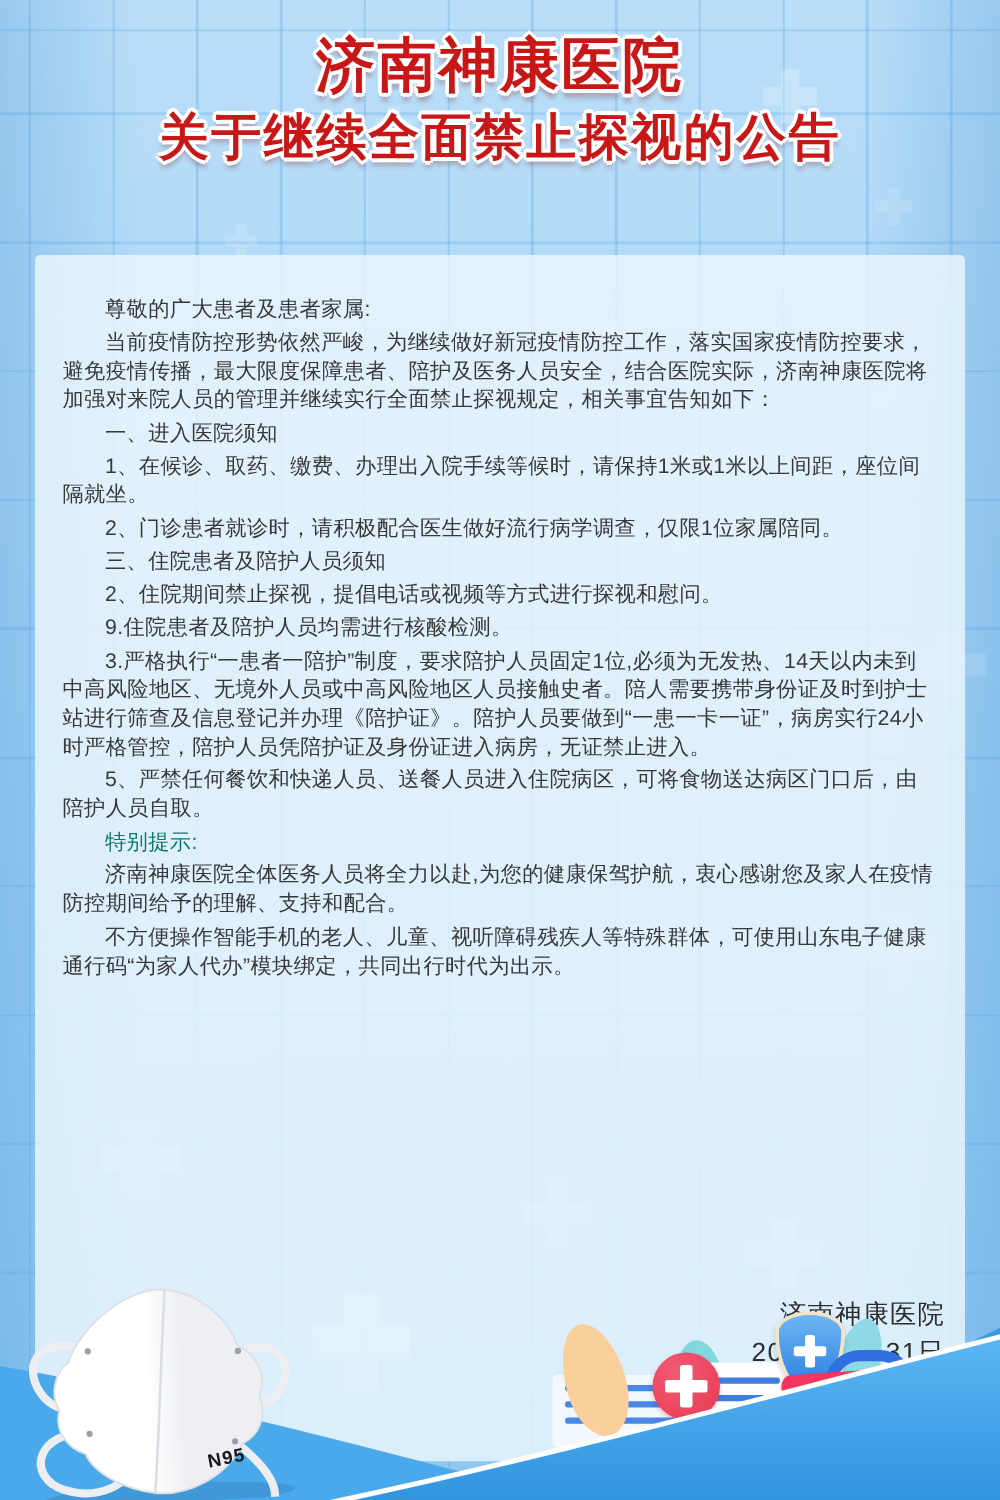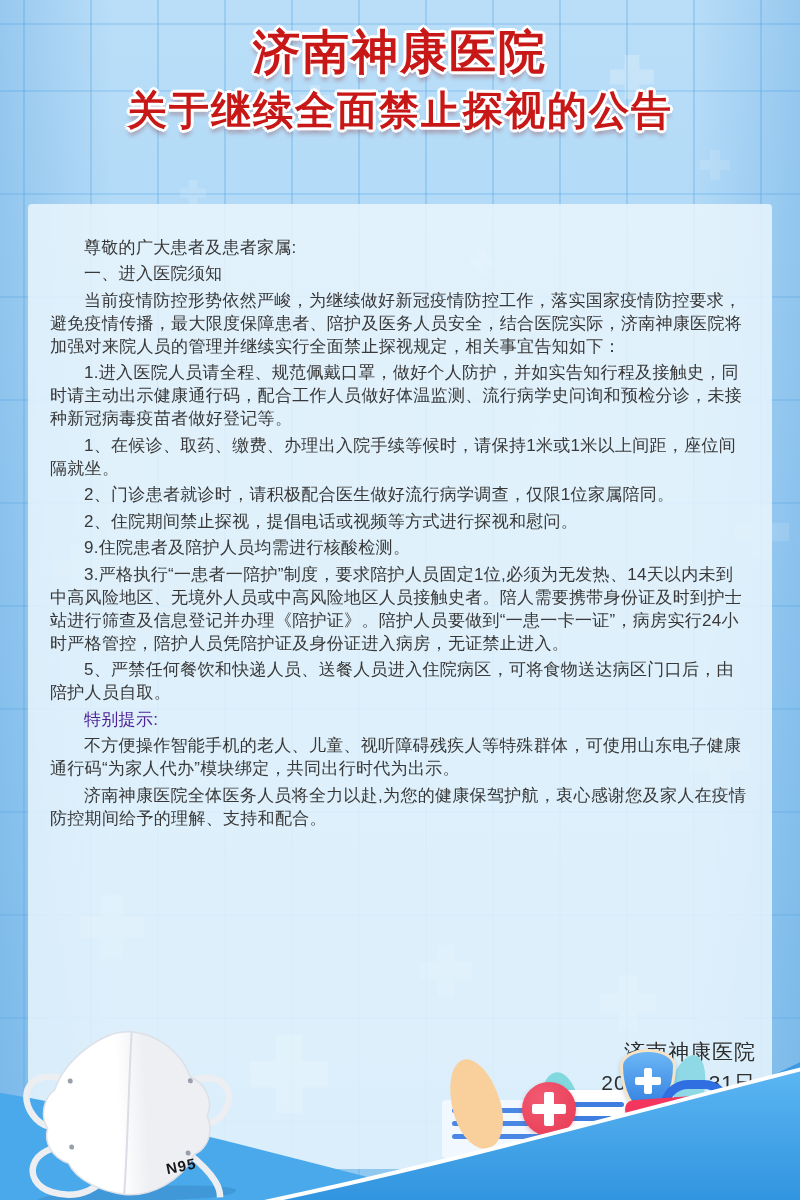--- a/index.html
+++ b/index.html
@@ -37,21 +37,21 @@
   .title-line.l1{font-size:47px;line-height:56px;}
   .title-line.l2{font-size:40px;line-height:60px;}
   
   .notice-card{
     position:absolute;left:28px;top:163px;width:744px;height:965px;z-index:2;
     background:rgba(235,246,253,.82);border-radius:4px;
     box-sizing:border-box;padding:28px 22px 0 22px;
     color:#383838;font-size:17px;line-height:23px;letter-spacing:.3px;margin-top:41px;
   }
   .notice-card p{margin:3.5px 0;text-indent:2em;}
-  .notice-card p.red{color:#4c1d95;}
+  .notice-card p.red{color:#0f766e;}
   .signature{
     position:absolute;top:832px;right:16px;text-align:right;
     font-size:21px;line-height:31px;color:#2d2d2d;letter-spacing:1px;
   }
   .signature div{text-indent:0;}
   
   .deco-right{position:absolute;left:440px;top:1040px;width:360px;height:160px;z-index:3;}
   .leaf{position:absolute;border-radius:50% 50% 50% 50%/55% 55% 45% 45%;}
   .leaf.peach{left:12px;top:18px;width:48px;height:92px;background:#f9cf9b;transform:rotate(-16deg);}
   .leaf.teal1{left:100px;top:32px;width:40px;height:74px;background:#82d8de;transform:rotate(-6deg);}
@@ -127,32 +127,32 @@
   <div class="cross" style="left:470px;top:250px;width:24px;height:24px;opacity:.12;z-index:0;"></div>
 </div>
 
 <div class="title-block">
   <h1 class="title-line l1">济南神康医院</h1>
   <h1 class="title-line l2">关于继续全面禁止探视的公告</h1>
 </div>
 
 <div class="notice-card">
   <p>尊敬的广大患者及患者家属:</p>
+  <p>当前疫情防控形势依然严峻，为继续做好新冠疫情防控工作，落实国家疫情防控要求，避免疫情传播，最大限度保障患者、陪护及医务人员安全，结合医院实际，济南神康医院将加强对来院人员的管理并继续实行全面禁止探视规定，相关事宜告知如下：</p>
   <p>一、进入医院须知</p>
-  <p>当前疫情防控形势依然严峻，为继续做好新冠疫情防控工作，落实国家疫情防控要求，避免疫情传播，最大限度保障患者、陪护及医务人员安全，结合医院实际，济南神康医院将加强对来院人员的管理并继续实行全面禁止探视规定，相关事宜告知如下：</p>
-  <p>1.进入医院人员请全程、规范佩戴口罩，做好个人防护，并如实告知行程及接触史，同时请主动出示健康通行码，配合工作人员做好体温监测、流行病学史问询和预检分诊，未接种新冠病毒疫苗者做好登记等。</p>
   <p>1、在候诊、取药、缴费、办理出入院手续等候时，请保持1米或1米以上间距，座位间隔就坐。</p>
   <p>2、门诊患者就诊时，请积极配合医生做好流行病学调查，仅限1位家属陪同。</p>
+  <p>三、住院患者及陪护人员须知</p>
   <p>2、住院期间禁止探视，提倡电话或视频等方式进行探视和慰问。</p>
   <p>9.住院患者及陪护人员均需进行核酸检测。</p>
   <p>3.严格执行“一患者一陪护”制度，要求陪护人员固定1位,必须为无发热、14天以内未到中高风险地区、无境外人员或中高风险地区人员接触史者。陪人需要携带身份证及时到护士站进行筛查及信息登记并办理《陪护证》。陪护人员要做到“一患一卡一证”，病房实行24小时严格管控，陪护人员凭陪护证及身份证进入病房，无证禁止进入。</p>
   <p>5、严禁任何餐饮和快递人员、送餐人员进入住院病区，可将食物送达病区门口后，由陪护人员自取。</p>
   <p class="red">特别提示:</p>
+  <p>济南神康医院全体医务人员将全力以赴,为您的健康保驾护航，衷心感谢您及家人在疫情防控期间给予的理解、支持和配合。</p>
   <p>不方便操作智能手机的老人、儿童、视听障碍残疾人等特殊群体，可使用山东电子健康通行码“为家人代办”模块绑定，共同出行时代为出示。</p>
-  <p>济南神康医院全体医务人员将全力以赴,为您的健康保驾护航，衷心感谢您及家人在疫情防控期间给予的理解、支持和配合。</p>
   <div class="signature">
     <div>济南神康医院</div>
     <div>2021年7月31日</div>
   </div>
 </div>
 
 <div class="deco-right">
   <div class="panel-back">
       <i></i>
       <i></i>

